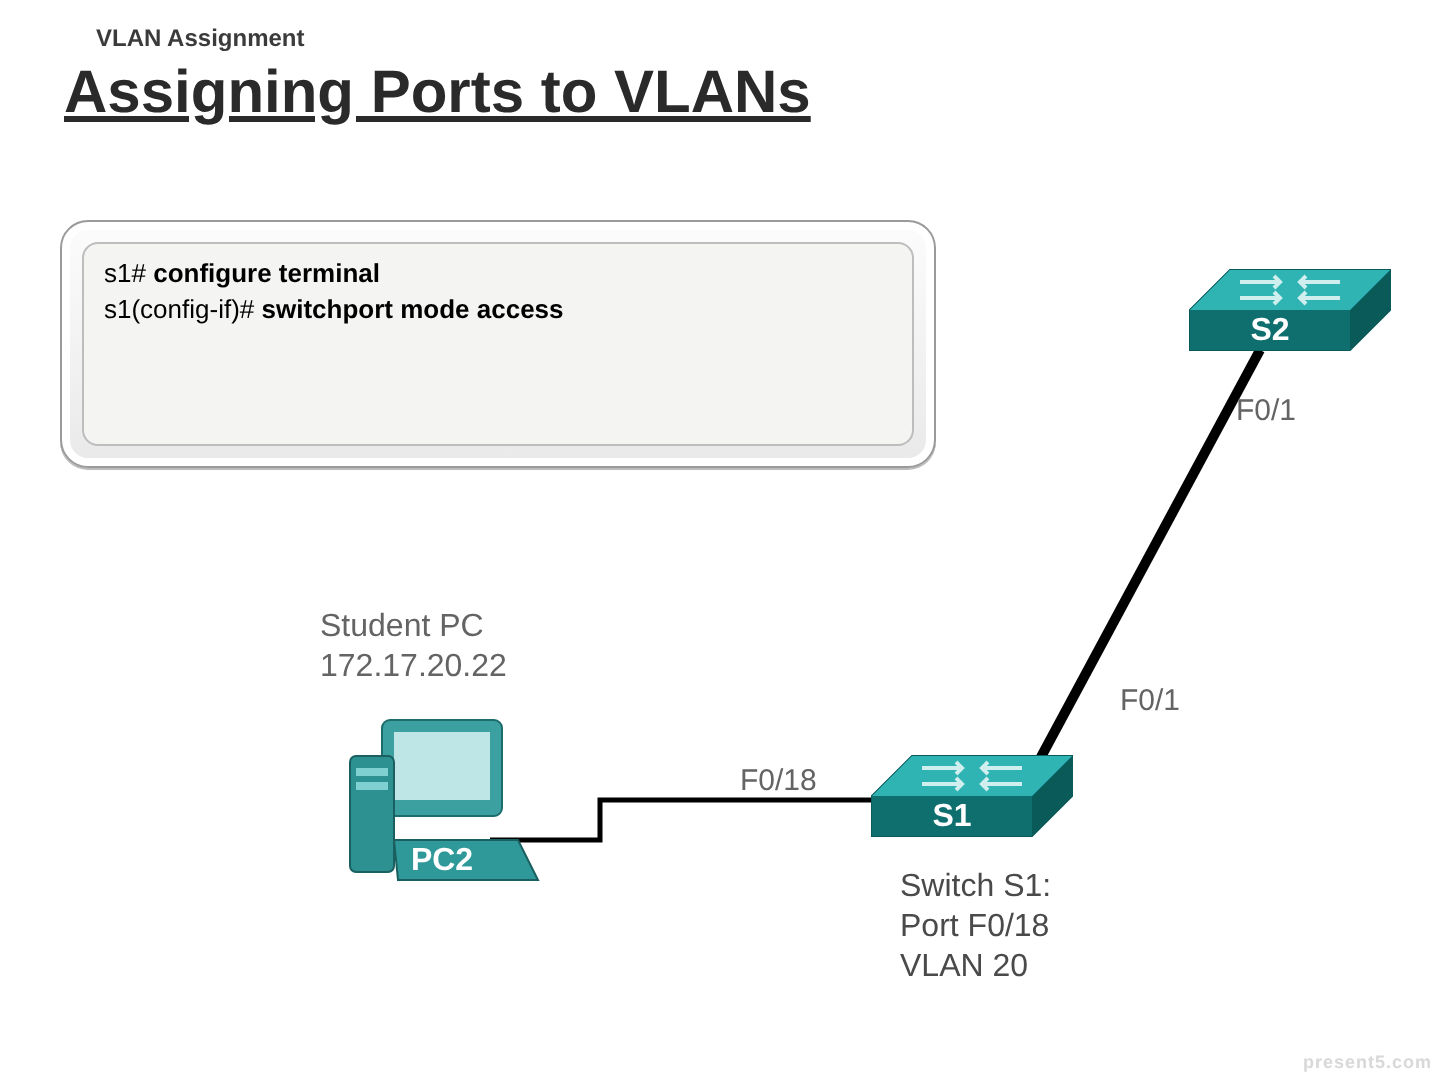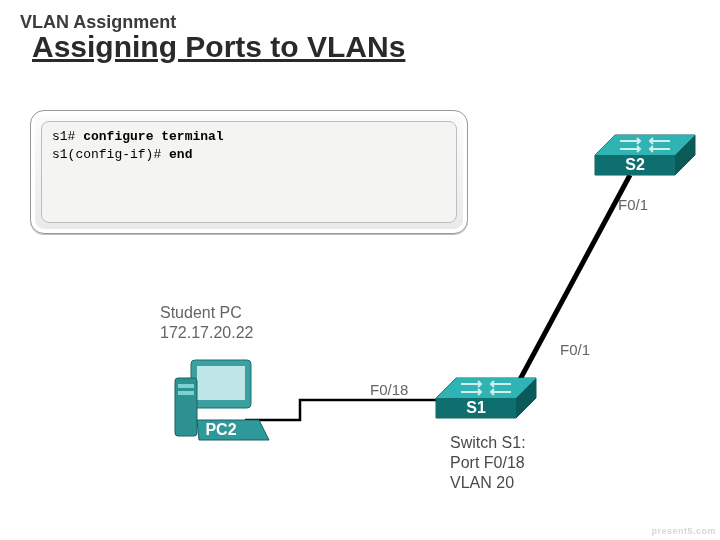--- a/index.html
+++ b/index.html
@@ -9,22 +9,22 @@
     background: #fff;
     font-family: Arial, Helvetica, sans-serif;
     color: #000;
     overflow: hidden;
   }
   .slide { position: relative; width: 720px; height: 540px; }
 
   .wm { position:absolute; right:4px; bottom:4px; font-size:9px; color:#d8d8d8; letter-spacing:0.5px;font-weight:bold; }
 
   .section-subtitle {
-    position: absolute; left: 20px; top: 12px;
-    font-size: 18px; font-weight: bold; color: #3b3b3b;
+    position: absolute; left: 48px; top: 12px;
+    font-size: 12px; font-weight: bold; color: #3b3b3b;
   }
   .page-title {
     position: absolute; left: 32px; top: 30px;
     font-size: 30px; font-weight: bold; color: #2a2a2a; text-decoration: underline;
   }
 
   
   .term-card {
     position: absolute; left: 30px; top: 110px;
     width: 438px; height: 124px;
@@ -33,21 +33,21 @@
     border: 1px solid #9a9a9a;
     box-shadow: inset 0 0 0 4px #ffffff, 0 1px 0 #bcbcbc;
   }
   .term-inner {
     position:absolute; left:10px; right:10px; top:10px; bottom:10px;
     border:1px solid #bdbdbd;
     border-radius:8px;
     padding:6px 10px;
     background:#f4f4f2;
   }
-  .term-line { font-family: Liberation Mono, monospace; font-size:13px; line-height:1.35; white-space:pre; color:#000; }
+  .term-line { font-family: Liberation Sans, sans-serif; font-size:13px; line-height:1.35; white-space:pre; color:#000; }
   .term-line .bold { font-weight: bold; }
 
   
   .net { position:absolute; left:0; top:0; width:720px; height:540px; pointer-events:none; }
 
   .dev-label-name { font-size:16px; fill:#646464; font-family:Arial; }
   .dev-label-ip   { font-size:16px; fill:#646464; font-family:Arial; }
   .port-label     { font-size:15px; fill:#646464; font-family:Arial; }
   .switch-text    { font-size:16px; fill:#fff; font-family:Arial; font-weight:bold; text-anchor:middle; }
   .caption        { font-size:16px; fill:#4a4a4a; font-family:Arial; }
@@ -58,21 +58,21 @@
 </head>
 <body>
 <div class="slide">
 
 <div class="section-subtitle">VLAN Assignment</div>
 <div class="page-title">Assigning Ports to VLANs</div>
 
 <div class="term-card">
   <div class="term-inner">
     <div class="term-line"><span>s1#</span> <span class="bold">configure terminal</span></div>
-    <div class="term-line"><span>s1(config-if)#</span> <span class="bold">end</span></div>
+    <div class="term-line"><span>s1(config-if)#</span> <span class="bold">switchport mode access</span></div>
   </div>
 </div>
 
 <svg class="net" viewBox="0 0 720 540">
 
   <path class="link-thin" d="M 245 420 L 300 420 L 300 400 L 450 400"></path>
 
   <path class="link-thick" d="M 510 398 L 630 175"></path>
 
   <text class="port-label" x="370" y="395">F0/18</text>

